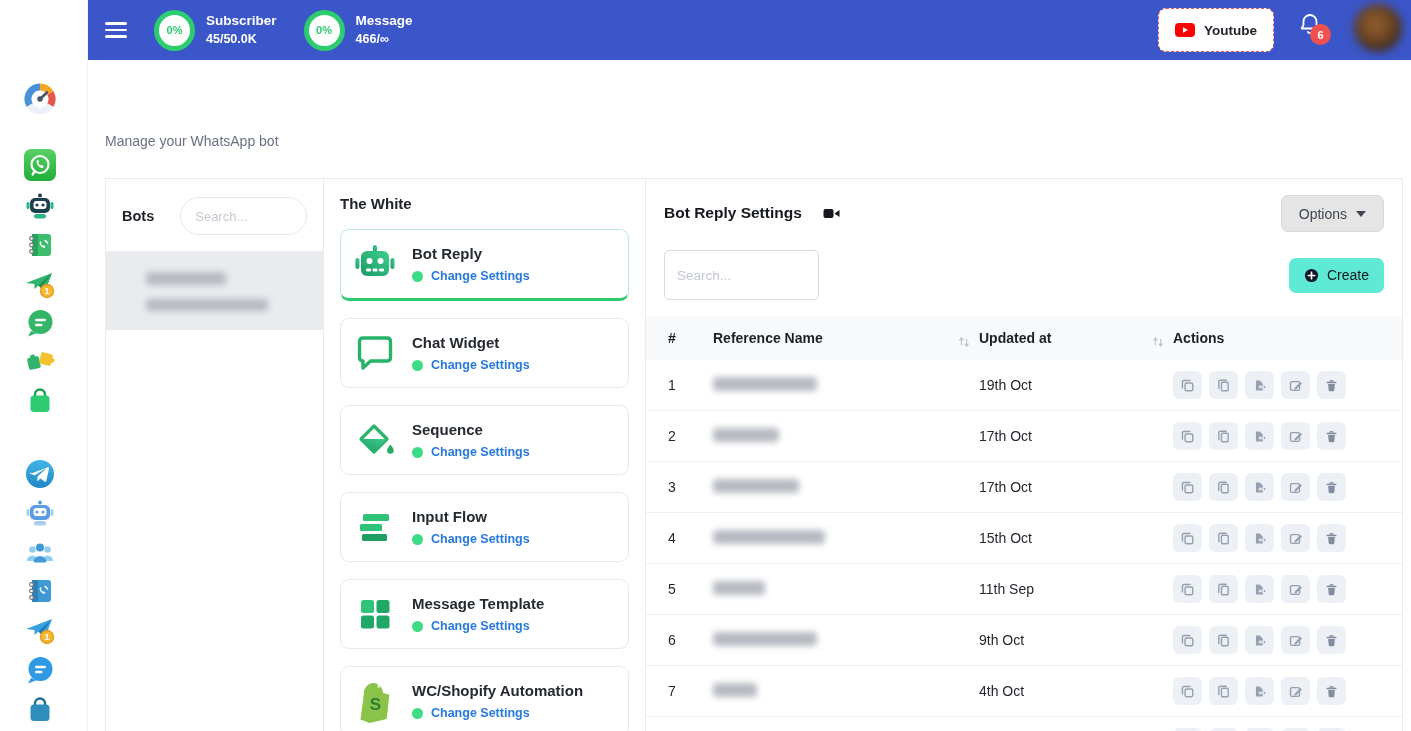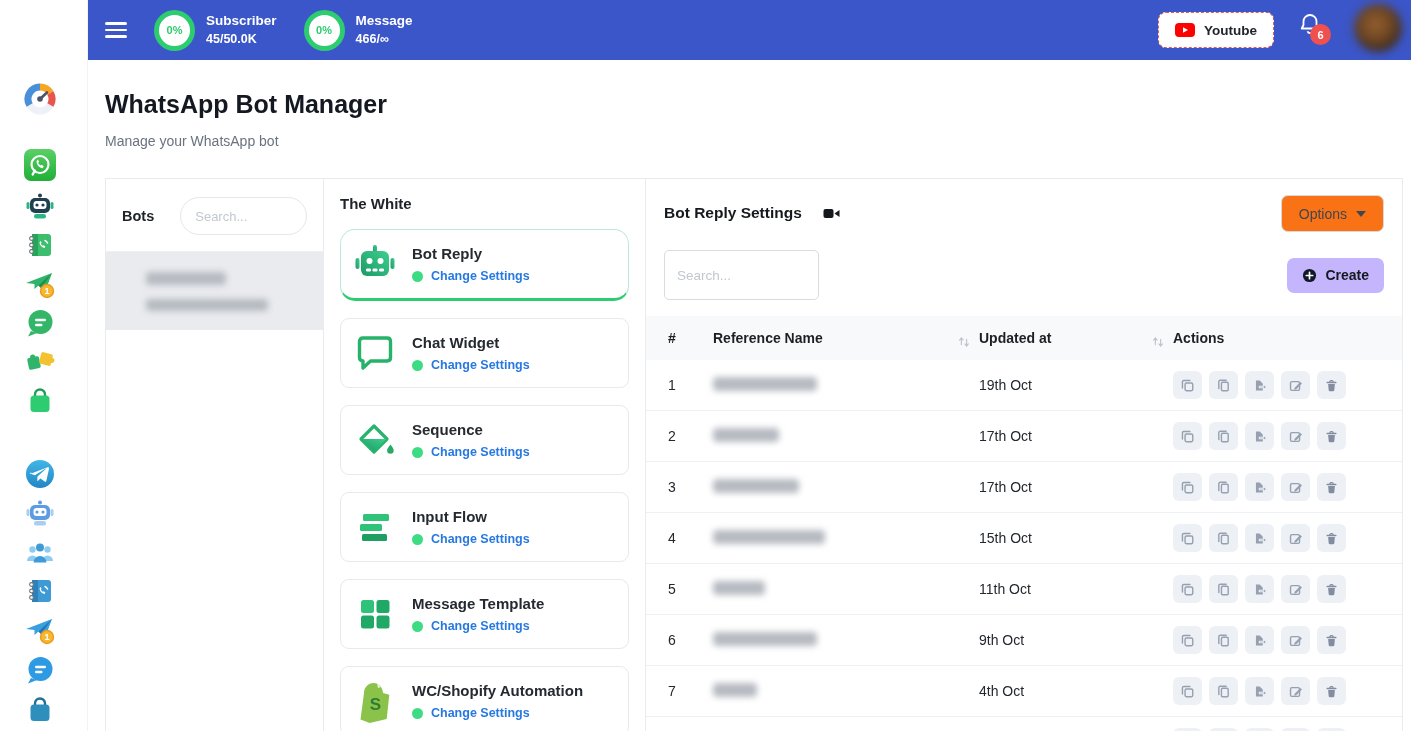--- a/index.html
+++ b/index.html
@@ -20,21 +20,21 @@
   .hamburger { margin-left:17px; width:22px; cursor:pointer; }
   .hamburger span { display:block; height:2.4px; background:#fff; border-radius:2px; margin:4.2px 0; }
   .stat { display:flex; align-items:center; margin-left:27px; }
   .ring { width:41px; height:41px; border-radius:50%; background:#fff;
     border:5px solid #2ecc71; display:flex; align-items:center; justify-content:center;
     color:#2ecc71; font-size:11px; font-weight:bold; }
   .stat-text { margin-left:11px; line-height:1.35; }
   .stat-label { font-size:13.5px; font-weight:bold; }
   .stat-value { font-size:12.5px; font-weight:bold; }
   .tb-spacer { flex:1; }
-  .tb-btn { height:36px; display:flex; align-items:center; gap:9px; background:#fff;
+  .tb-btn { height:44px; display:flex; align-items:center; gap:9px; background:#fff;
     border-radius:8px; padding:12px 16px; font-size:13.5px; font-weight:600; color:#20242b; }
   .tb-btn.yt { border:1.6px dashed #e05a57; }
   .tb-btn.disc { border:1.6px dashed #4f8ef7; margin-left:12px; }
   .bell-wrap { position:relative; margin-left:24px; width:30px; height:36px; cursor:pointer; }
   .bell-wrap svg { width:24px; height:24px; }
   .badge { position:absolute; left:12px; top:12px; width:21px; height:21px; border-radius:50%;
     background:#f0514e; color:#fff; font-size:11px; font-weight:bold;
     display:flex; align-items:center; justify-content:center; }
   .avatar-box { position:relative; margin:0 5px 0 26px; width:52px; height:52px; }
   .avatar { width:48px; height:48px; border-radius:50%; filter:blur(4px);
@@ -65,43 +65,43 @@
   .bot-item { height:78px; background:#e9ebee; padding:19px 0 0 40px; cursor:pointer; }
   .blob { display:inline-block; background:#b6bac1; border-radius:4px; filter:blur(3px); }
   .bot-item .blob1 { width:80px; height:13px; }
   .bot-item .blob2 { width:122px; height:12px; margin-top:10px; }
 
   
   .bot-name { font-size:15px; font-weight:bold; color:#20242a; }
   .setting-card { margin-top:17px; height:70px; border:1px solid #e6e9ed; border-radius:9px;
     display:flex; align-items:center; gap:15px; padding:0 12px; background:#fff; cursor:pointer; }
   .setting-card:first-of-type { margin-top:36px; }
-  .setting-card.active { border-color:#bfe8d2; border-bottom:3px solid #2ecc71; height:72px;border-radius:15px; }
+  .setting-card.active { border-color:#bfe8d2; border-bottom:3px solid #2ecc71; height:72px; }
   .sc-icon { width:44px; height:44px; flex:0 0 44px; }
   .sc-icon svg { width:100%; height:100%; display:block; }
   .sc-title { font-size:15px; font-weight:600; color:#252a31; }
   .sc-link-row { display:flex; align-items:center; gap:8px; margin-top:7px; }
   .sc-dot { width:11px; height:11px; border-radius:50%; background:#3ddc84; }
   .sc-link { font-size:12.5px; font-weight:bold; color:#2779e0; text-decoration:none; }
 
   
   .sp-head { display:flex; justify-content:space-between; align-items:flex-start; padding:16px 18px 0; }
   .sp-title-wrap { display:flex; align-items:center; gap:21px; padding-top:9px; }
   .sp-title { font-size:15.5px; font-weight:bold; color:#15181d; }
   .cam { width:17px; height:15px; }
   .options-btn { height:37px; padding:0 17px; border:1px solid #d6dade; border-radius:7px;
-    background:#f97316; font-size:14px; color:#3f4650; display:flex; align-items:center; gap:9px; }
+    background:#e5e5e5; font-size:14px; color:#3f4650; display:flex; align-items:center; gap:9px; }
   .caret { width:0; height:0; border-left:5px solid transparent; border-right:5px solid transparent;
     border-top:6px solid #3f4650; }
   .sp-toolbar { display:flex; justify-content:space-between; align-items:center; padding:18px 18px 0; }
   .box-search { width:155px; height:50px; border:1px solid #d8dce1; border-radius:5px;
     padding:0 12px; font-size:13.5px; color:#495057; outline:none; }
   .box-search::placeholder { color:#c3c8d0; }
-  .create-btn { height:35px; padding:0 15px; border:none; border-radius:7px; background:#c4b5fd;
-    font-size:14px; font-weight:700; color:#15181d; display:flex; align-items:center; gap:8px; }
+  .create-btn { height:35px; padding:0 15px; border:none; border-radius:7px; background:#5eead4;
+    font-size:14px; font-weight:400; color:#15181d; display:flex; align-items:center; gap:8px; }
   .create-btn svg { width:15px; height:15px; }
 
   .table { margin-top:16px; }
   .thead { display:grid; grid-template-columns:67px 266px 194px 1fr; background:#f8f9fb;
     height:44px; align-items:center; font-size:14px; font-weight:bold; color:#1c2025; }
   .th { position:relative; padding-right:24px; }
   .th-num { padding-left:22px; }
   .sort { position:absolute; right:8px; top:5px; width:14px; height:14px; color:#bcc3cd; }
   .trow { display:grid; grid-template-columns:67px 266px 194px 1fr; height:51px;
     align-items:center; border-bottom:1px solid #eef0f3; font-size:14px; color:#23272e; }
@@ -338,21 +338,20 @@
     <span class="badge">6</span>
   </div>
 
   <div class="avatar-box">
     <div class="avatar"></div>
   </div>
 </header>
 <div class="profile-strip"></div>
 
 <main class="content">
-  <h1 class="page-title">WhatsApp Bot Manager</h1>
   <div class="page-subtitle">Manage your WhatsApp bot</div>
 
   <div class="panels">
 
     <section class="col col-bots">
       <div class="bots-head">
         <span class="bots-title">Bots</span>
         <input class="pill-search" placeholder="Search..." style="">
       </div>
       <div class="bots-divider"></div>
@@ -645,21 +644,21 @@
                 <svg>
                   <use href="#sym-trash"></use>
                 </svg>
               </button>
           </div>
         </div>
 
         <div class="trow">
           <div class="td td-num">5</div>
           <div class="td td-name"><span class="blob" style="width:52px"></span></div>
-          <div class="td td-date">11th Oct</div>
+          <div class="td td-date">11th Sep</div>
           <div class="td actions">
             <button class="abtn">
                 <svg>
                   <use href="#sym-copy"></use>
                 </svg>
               </button>
             <button class="abtn">
                 <svg>
                   <use href="#sym-pages"></use>
                 </svg>

